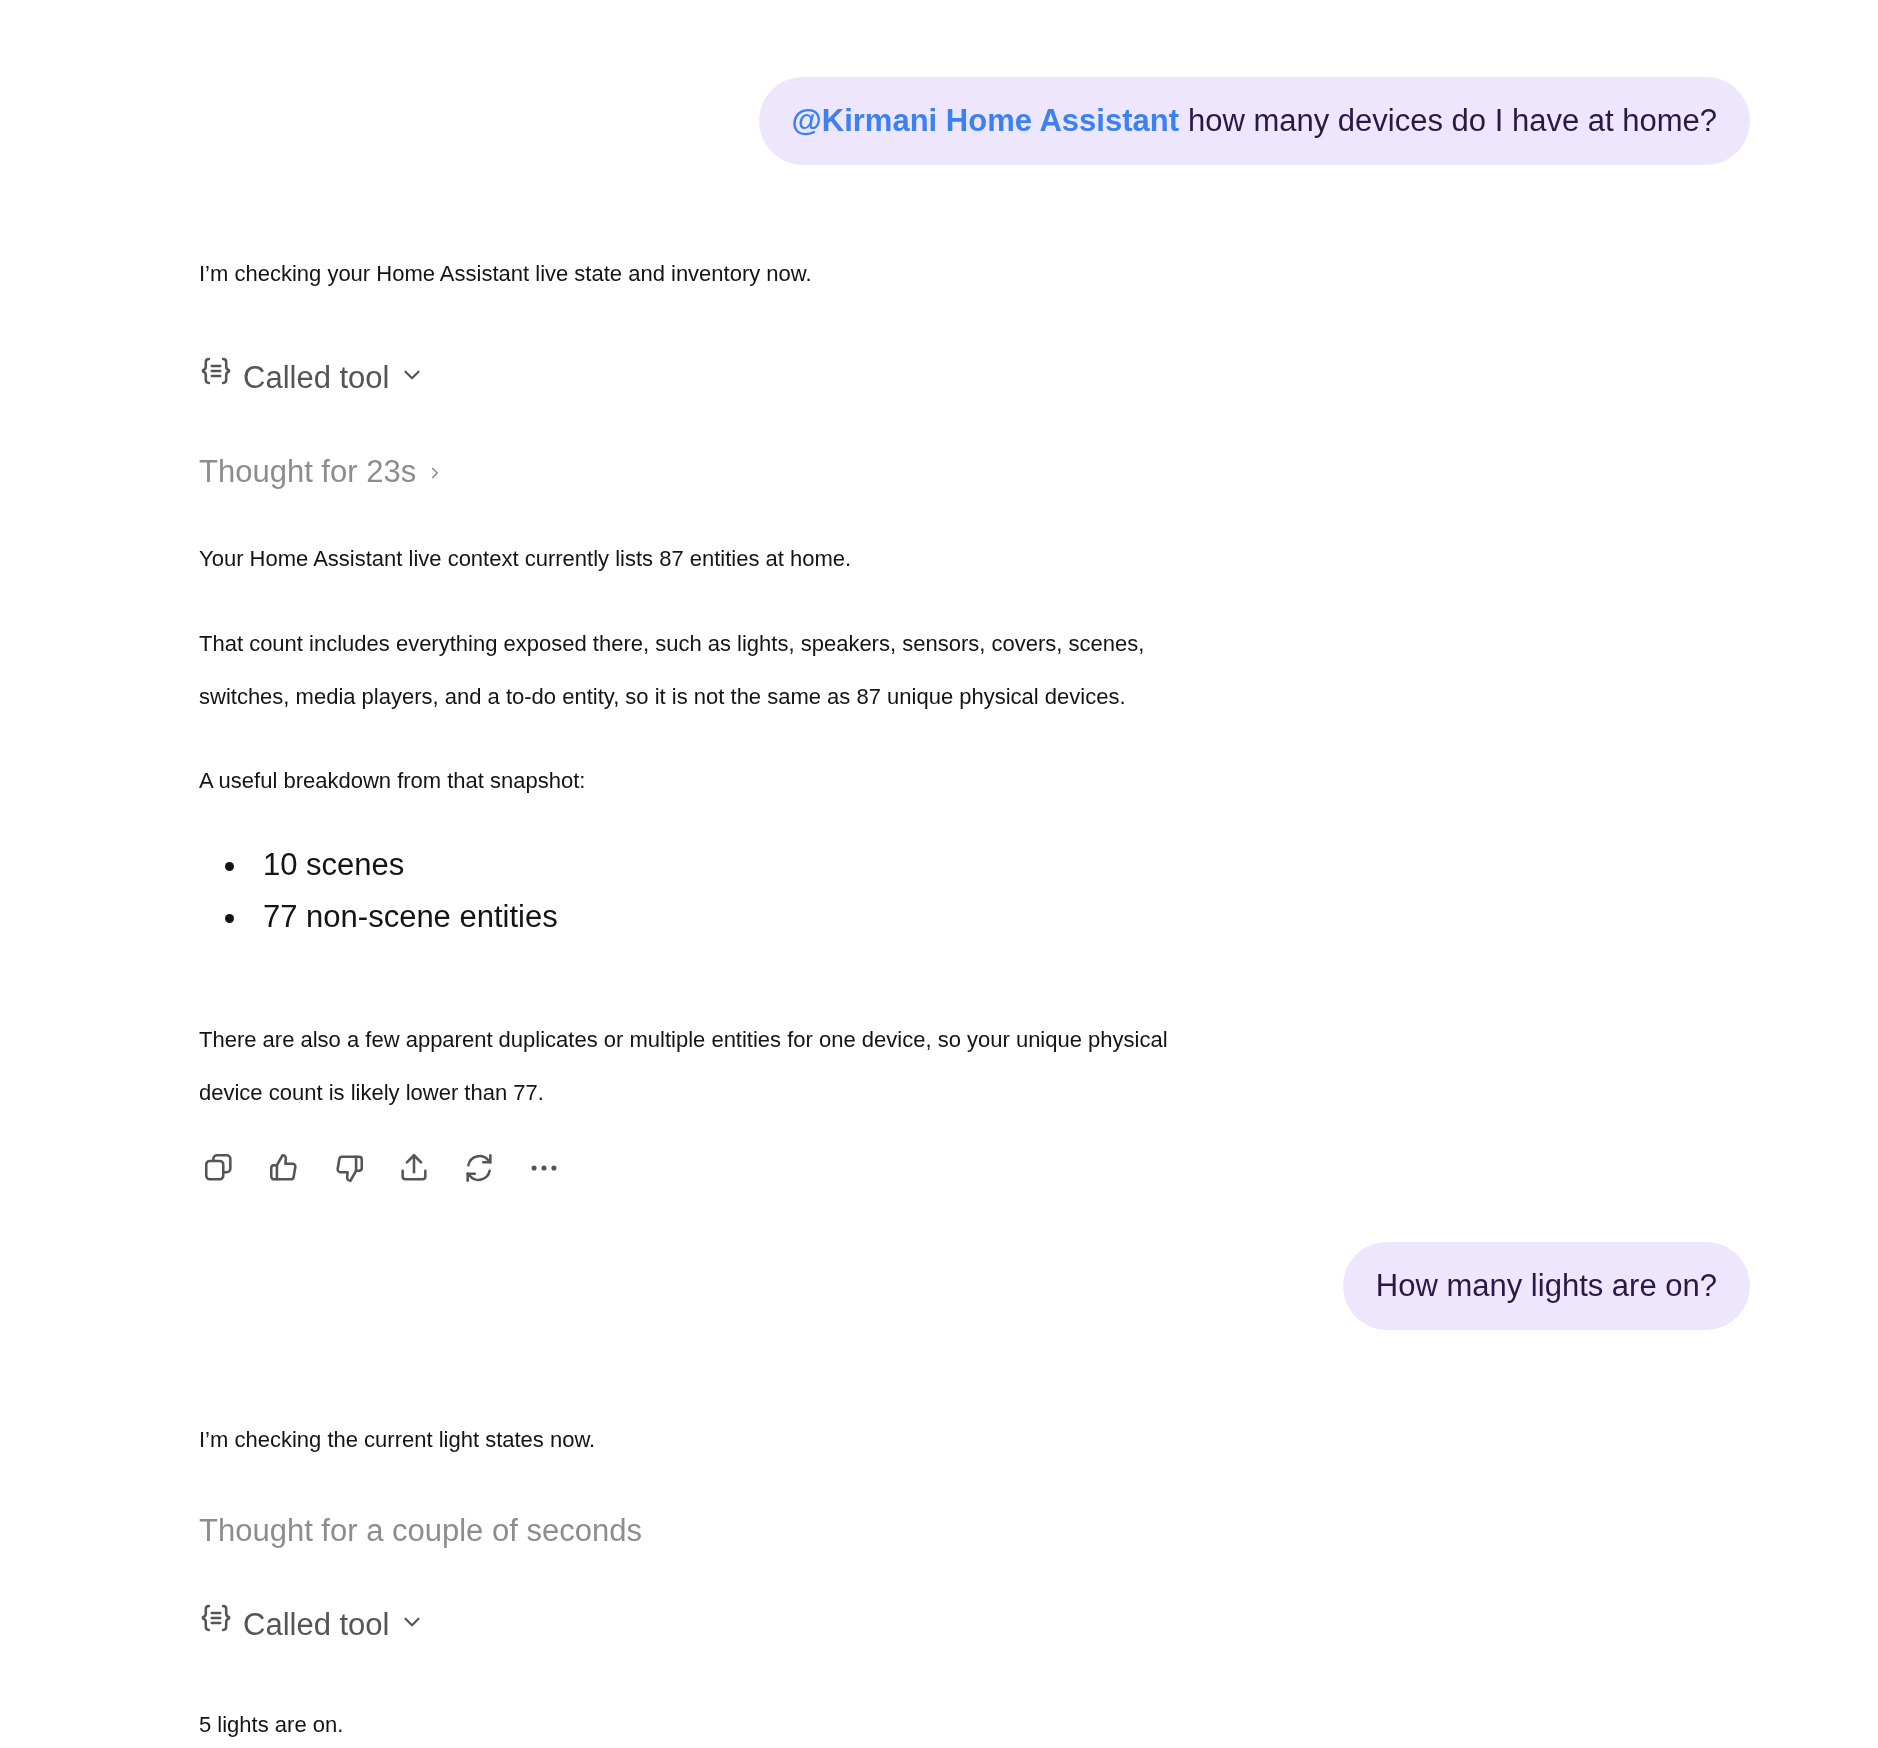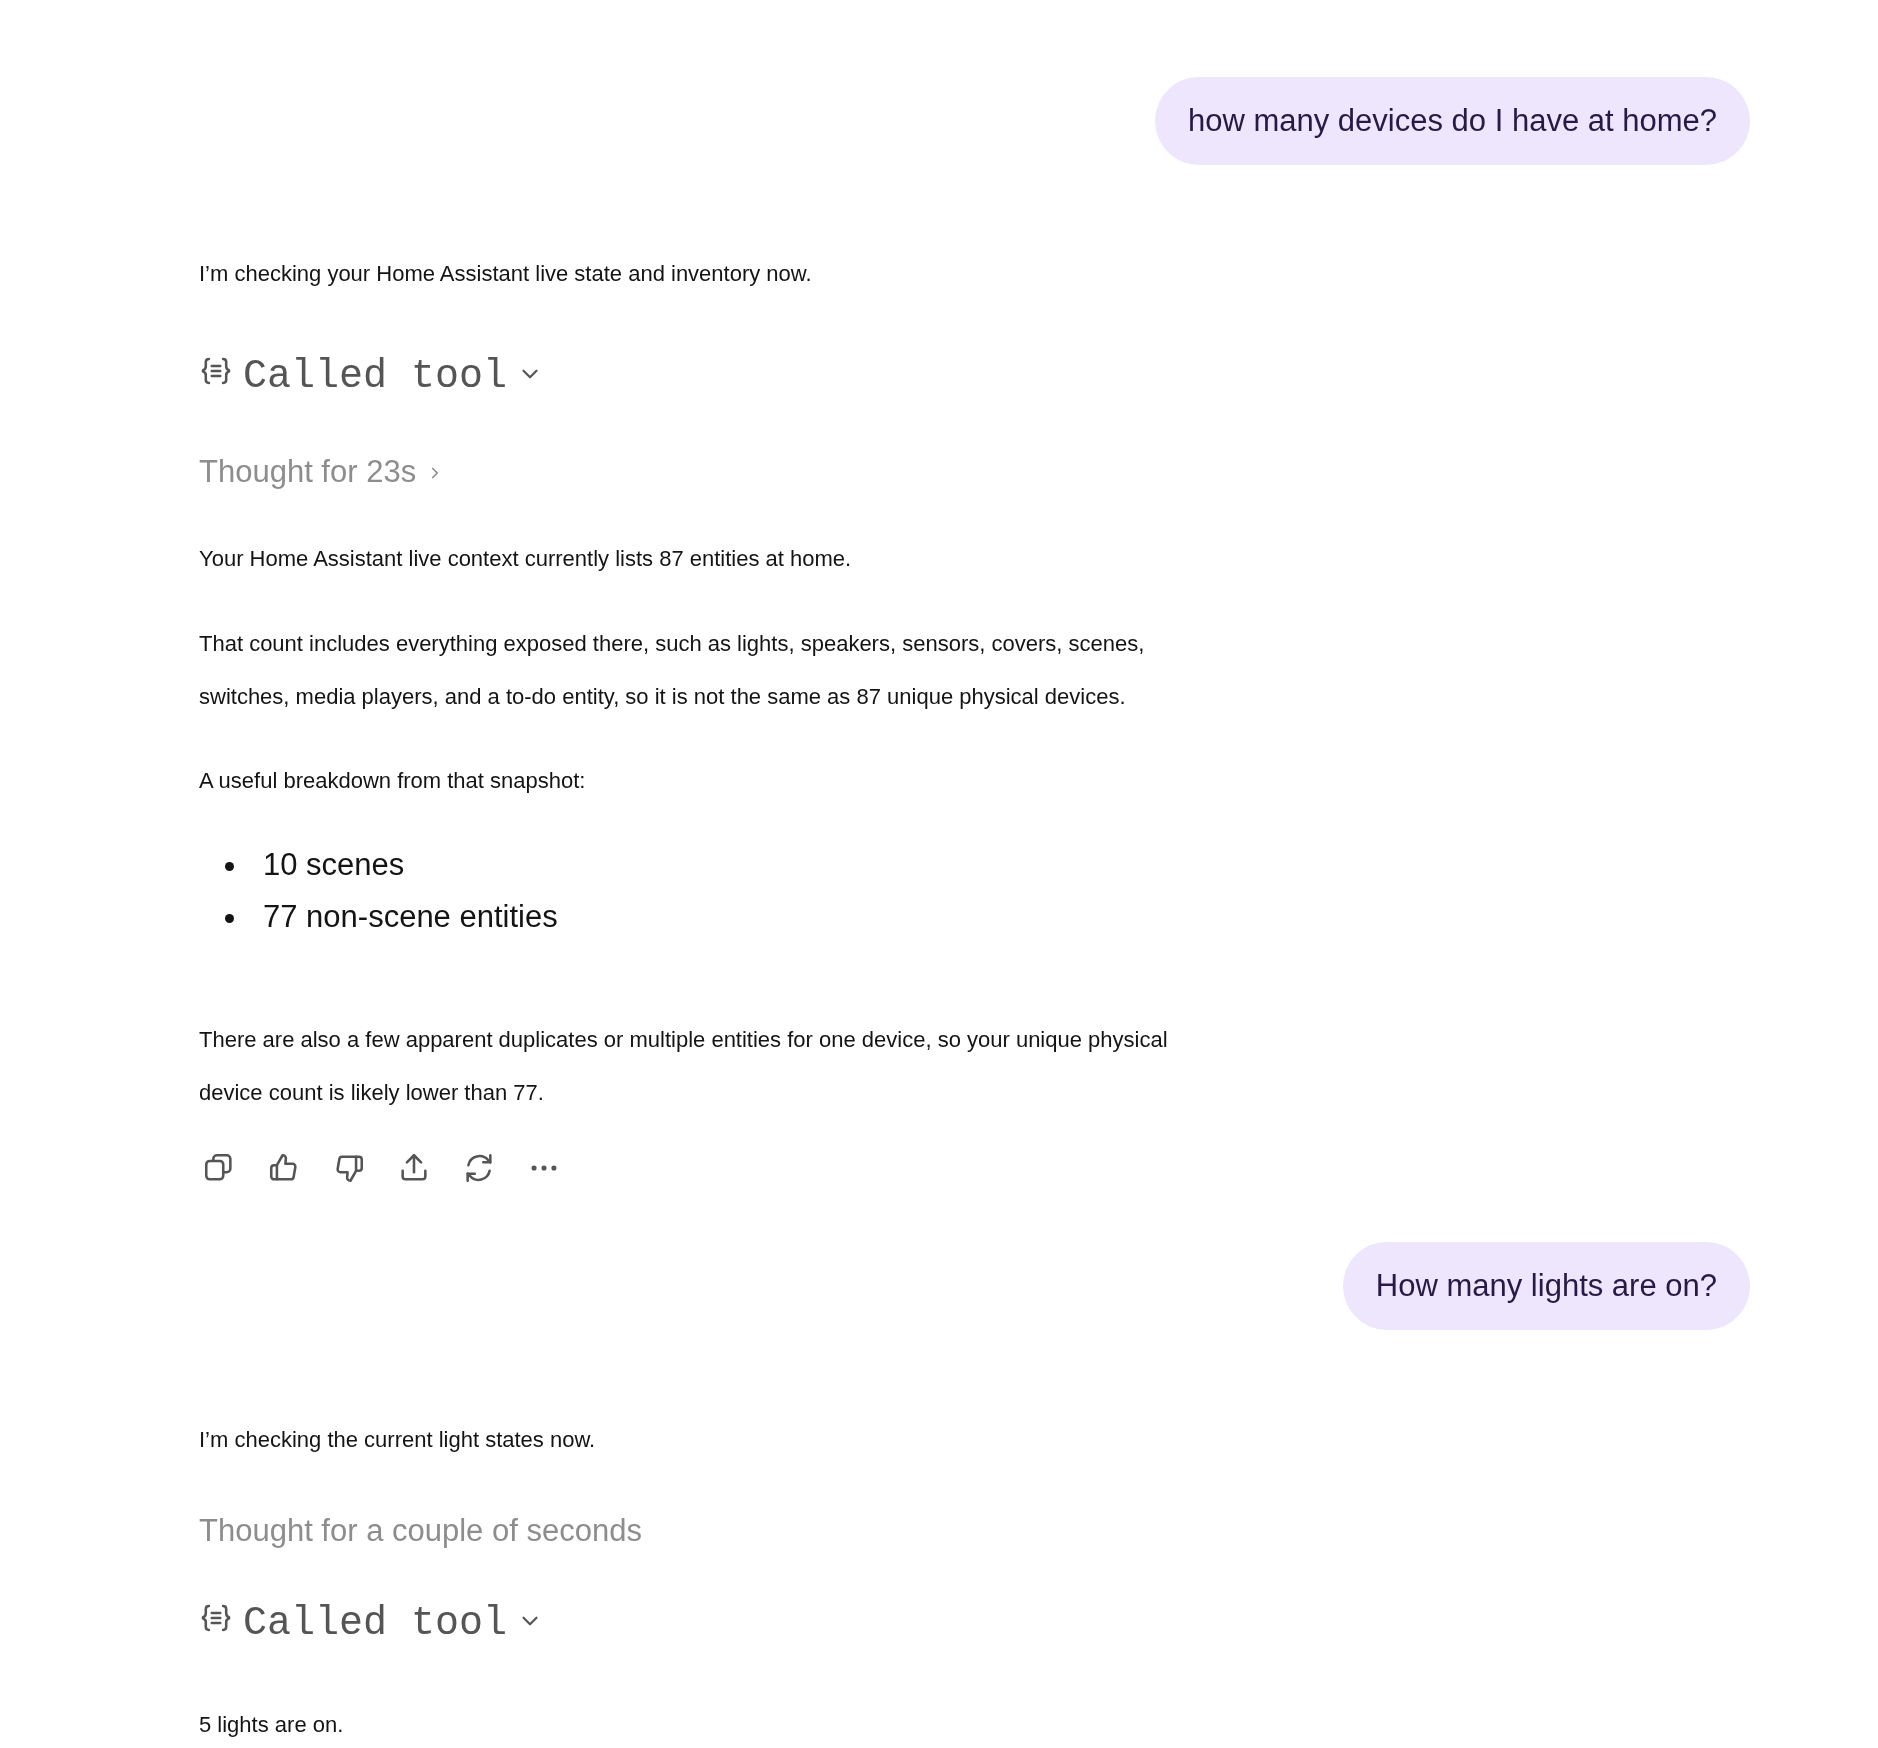--- a/index.html
+++ b/index.html
@@ -11,38 +11,39 @@
   .abs { position: absolute; }
   .bubble {
     position: absolute; background: #ede6fc; border-radius: 44px;
     height: 88px; display: flex; align-items: center;
     padding: 0 33px; box-sizing: border-box;
     font-size: 31px; color: #271a45; white-space: nowrap;
   }
   .mention { color: #3b82f0; font-weight: 600; margin-right: 9px; }
   .text { font-size: 22px; line-height: 53px; color: #141414; white-space: nowrap; }
   .tool {
-    display: flex; align-items: flex-start; gap: 10px;
-    font-size: 40px; color: #555555; font-family: Liberation Mono, monospace;
+    display: flex; align-items: flex-end; gap: 10px;
+    font-size: 31px; color: #555555;
   }
   .thought { font-size: 31px; color: #8d8d8d; display: flex; align-items: flex-start; gap: 10px; }
   ul.bullets { margin: 0; padding: 0; list-style: none; }
   ul.bullets li { position: relative; padding-left: 64px; font-size: 31px; height: 52px; line-height: 52px; color: #141414; }
   ul.bullets li::before {
     content: ""; position: absolute; left: 26px; top: 23px;
     width: 9px; height: 9px; border-radius: 50%; background: #141414;
   }
   .actions { display: flex; gap: 28px; align-items: center; }
   .act-btn { width: 37px; height: 37px; display: flex; align-items: center; justify-content: center; cursor: pointer; }
   .act-btn svg { width: 34px; height: 34px; }
 </style>
 </head>
 <body>
 
 <div class="bubble" style="right:128px; top:77px;">
+  <span class="mention">@Kirmani Home Assistant</span>
   <span>how many devices do I have at home?</span>
 </div>
 
 <div class="abs text" style="left:199px; top:247px;">I’m checking your Home Assistant live state and inventory now.</div>
 
 <div class="abs tool" style="left:199px; top:354px;">
   <span>
     <svg width="34" height="34" viewBox="0 0 24 24" fill="none" stroke="#555" stroke-width="1.8" stroke-linecap="round" stroke-linejoin="round">
       <path d="M7 3.5c-1.6 0-2.2.8-2.2 2.2v3.2c0 1.4-.7 2.3-2 2.6v.9c1.3.3 2 1.2 2 2.6v3.2c0 1.4.6 2.2 2.2 2.2"></path>
       <path d="M17 3.5c1.6 0 2.2.8 2.2 2.2v3.2c0 1.4.7 2.3 2 2.6v.9c-1.3.3-2 1.2-2 2.6v3.2c0 1.4-.6 2.2-2.2 2.2"></path>

